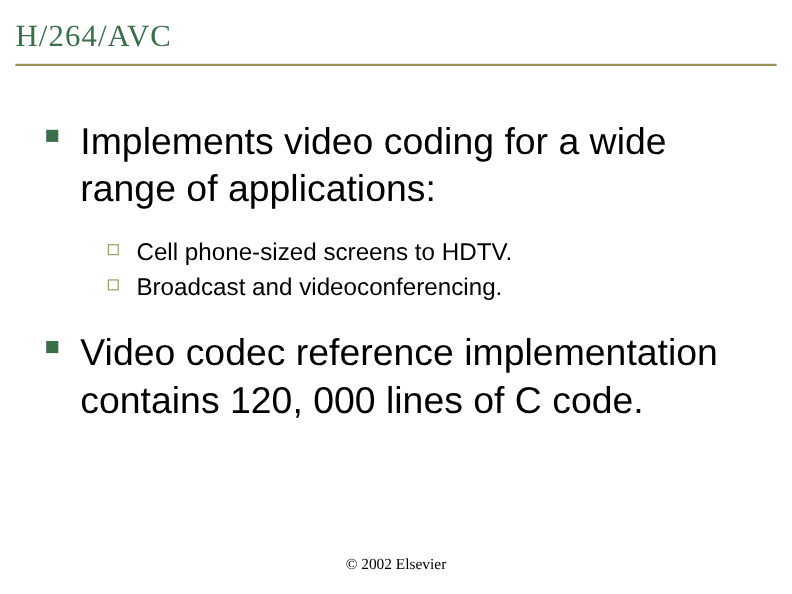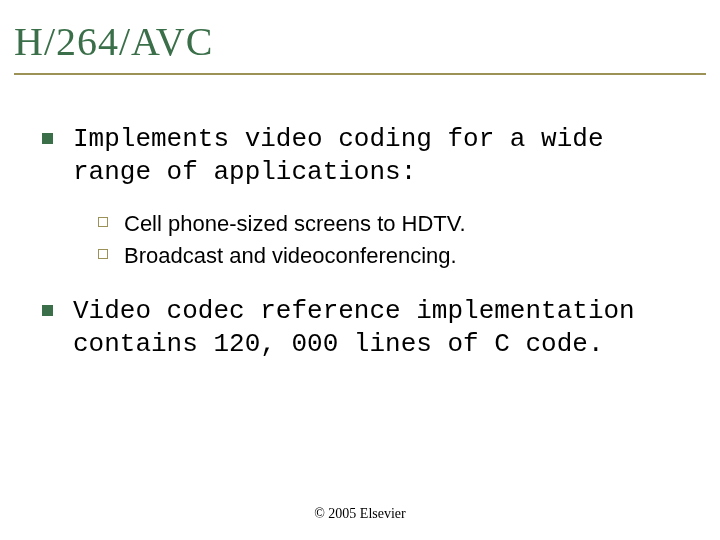--- a/index.html
+++ b/index.html
@@ -9,21 +9,21 @@
     background: #fff;
     font-family: Arial, sans-serif;
     position: relative;
     overflow: hidden;
   }
   .title-wrap {
     padding: 18px 14px 6px 14px;
   }
   .title {
     font-family: Garamond, Georgia, 'Times New Roman', serif;
-    font-size: 40px;
+    font-size: 28px;
     color: #3a6f49;
     font-weight: normal;
     letter-spacing: 1px;
   }
   .rule {
     margin: 2px 14px 0 14px;
     border: none;
     border-top: 2px solid #9c9157;
   }
   .content {
@@ -35,24 +35,23 @@
   }
   .l1 .bullet {
     width: 11px;
     height: 11px;
     background: #3a6f49;
     margin-top: 10px;
     margin-right: 20px;
     flex-shrink: 0;
   }
   .l1 .text {
-    font-size: 26px;
+    font-size: 34px;
     color: #000;
     line-height: 1.25;
-    font-family: Liberation Mono, monospace;
   }
   .l2-group {
     margin-left: 56px;
     margin-bottom: 26px;
   }
   .l2 {
     display: flex;
     margin-bottom: 4px;
   }
   .l2 .bullet {
@@ -104,13 +103,13 @@
     </div>
   </div>
 
   <div class="l1">
     <div class="bullet"></div>
     <div class="text">Video codec reference implementation contains 120, 000 lines of C code.</div>
   </div>
 
 </div>
 
-<div class="footer">© 2005 Elsevier</div>
+<div class="footer">© 2002 Elsevier</div>
 
 </body></html>

